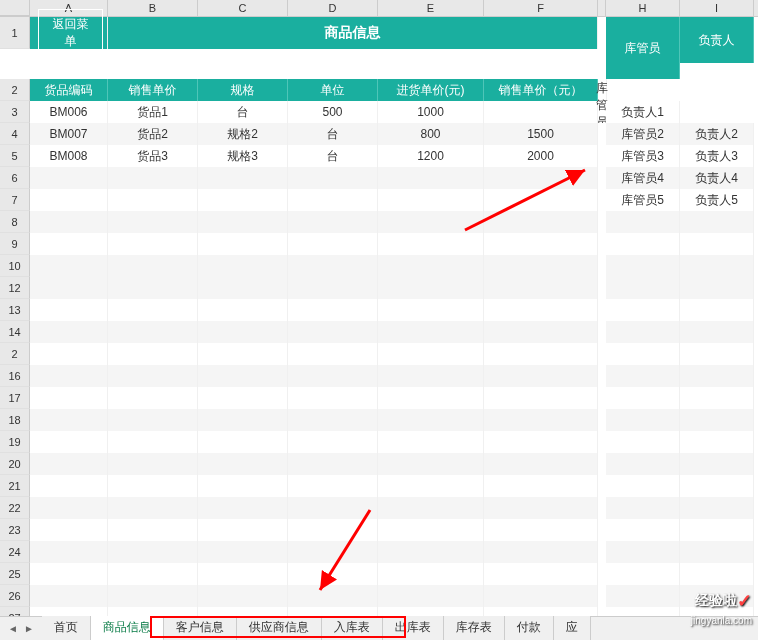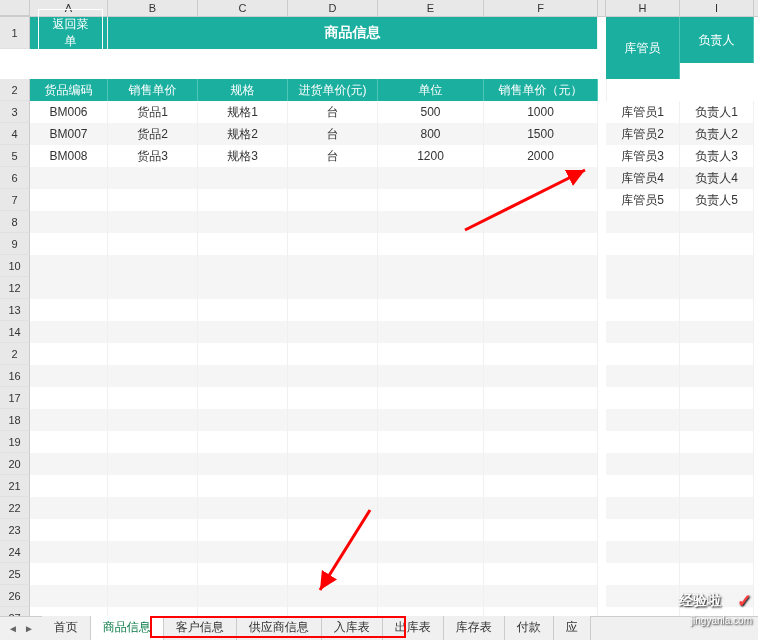--- a/index.html
+++ b/index.html
@@ -33,21 +33,21 @@
     .tab-nav span { font-size: 10px; color: #666; cursor: pointer; }
     .tab { padding: 3px 12px; font-size: 12px; color: #333; border-right: 1px solid #ccc; background: #f0f0f0; cursor: pointer; white-space: nowrap; }
     .tab.active { background: #fff; color: #0a7c47; border-bottom: 2px solid #fff; }
     
     .red-box { position: absolute; border: 2px solid #ff0000; pointer-events: none; }
     .red-box1 { left: 150px; bottom: 2px; width: 256px; height: 22px; }
     
     .arrow { position: absolute; color: #ff0000; pointer-events: none; }
     .arrow svg { display: block; }
     
-    .watermark { position: absolute; right: 6px; bottom: 28px; font-size: 14px; color: #fff; text-shadow: 1px 1px 2px #000; font-weight: bold; display: flex; align-items: center; gap: 16px; }
+    .watermark { position: absolute; right: 6px; bottom: 28px; font-size: 14px; color: #fff; text-shadow: 1px 1px 2px #000; font-weight: bold; display: flex; align-items: center; gap: 0; }
     .watermark .check { color: #ff4040; font-size: 18px; }
     .watermark-sub { position: absolute; right: 6px; bottom: 14px; font-size: 10px; color: #fff; text-shadow: 1px 1px 2px #000; }
   </style>
 </head>
 <body>
 
 <div class="grid col-header-row">
   <div class="corner"></div>
   <div class="col-header">A</div>
   <div class="col-header">B</div>
@@ -69,33 +69,32 @@
   <div class="cell row1 gap-col"></div>
   <div class="cell row1 hdr-cell" style="grid-row: span 2; height:62px;">库管员</div>
   <div class="cell row1 hdr-cell" style="grid-row: span 2; height:46px;">负责人</div>
 </div>
 
 <div class="grid">
   <div class="row-header row2">2</div>
   <div class="cell row2 hdr-cell">货品编码</div>
   <div class="cell row2 hdr-cell">销售单价</div>
   <div class="cell row2 hdr-cell">规格</div>
+  <div class="cell row2 hdr-cell">单位</div>
   <div class="cell row2 hdr-cell">进货单价(元)</div>
-  <div class="cell row2 hdr-cell">单位</div>
   <div class="cell row2 hdr-cell">销售单价（元）</div>
   <div class="cell row2 gap-col"></div>
 
 </div>
 
 <div id="data-rows">
     <div class="grid">
       <div class="row-header rowN">3</div>
       <div class="cell rowN data-cell row-even">BM006</div>
       <div class="cell rowN data-cell row-even">货品1</div>
-      <div class="cell rowN data-cell row-even">规格1</div>
       <div class="cell rowN data-cell row-even">台</div>
       <div class="cell rowN data-cell row-even">500</div>
       <div class="cell rowN data-cell row-even">1000</div>
       <div class="cell rowN gap-col"></div>
       <div class="cell rowN data-cell row-even">库管员1</div>
       <div class="cell rowN data-cell row-even">负责人1</div>
     </div>
     <div class="grid">
       <div class="row-header rowN">4</div>
       <div class="cell rowN data-cell row-odd">BM007</div>

